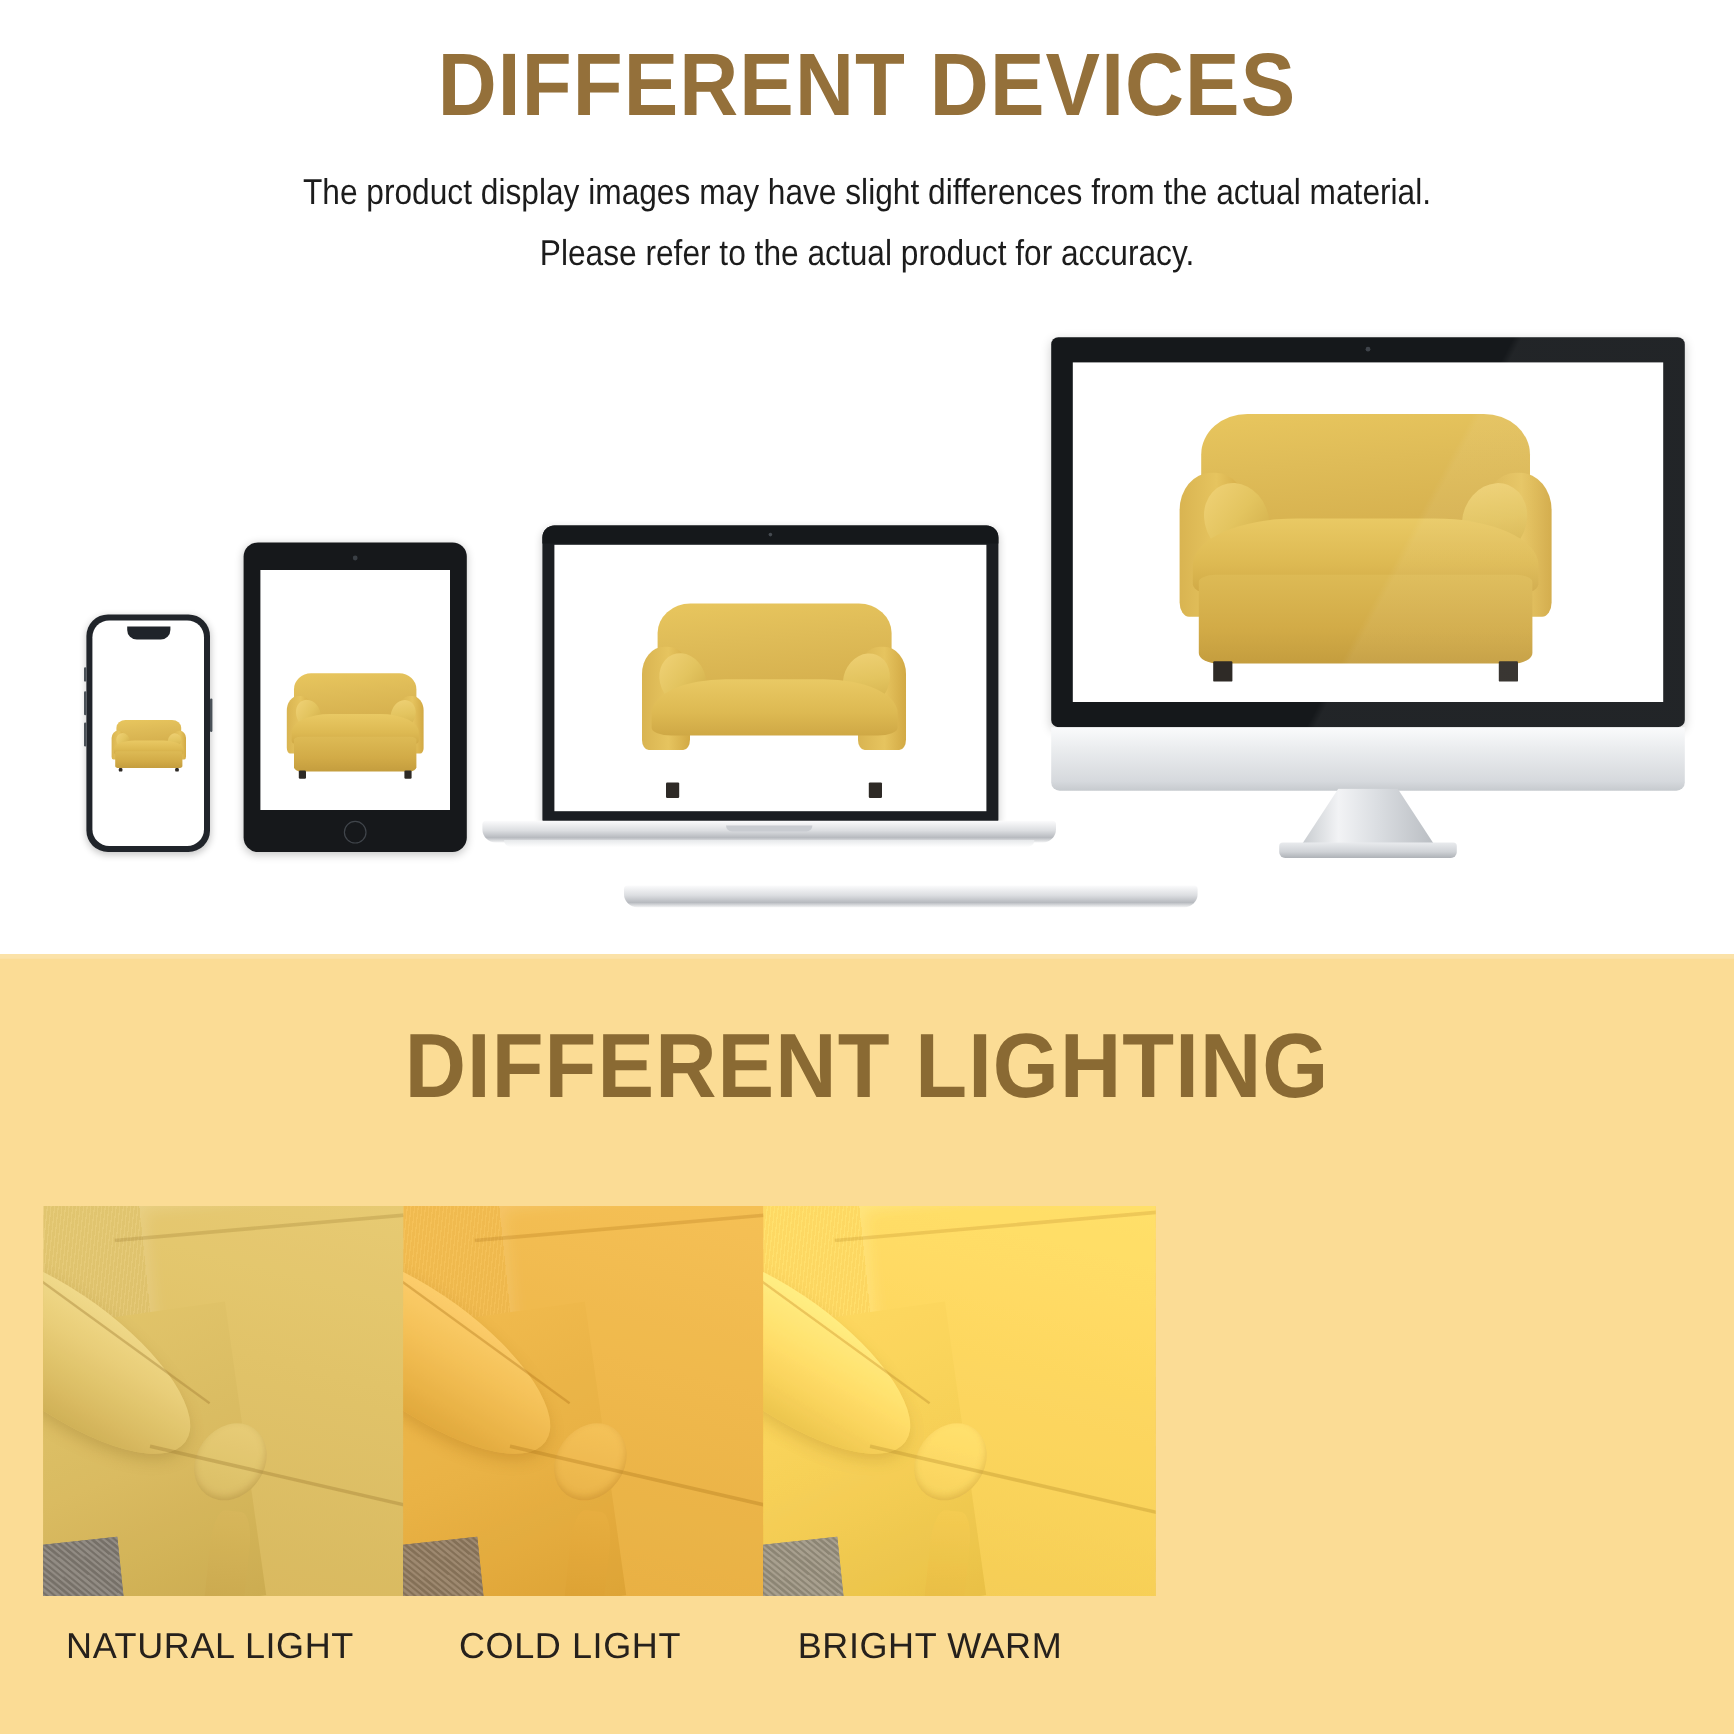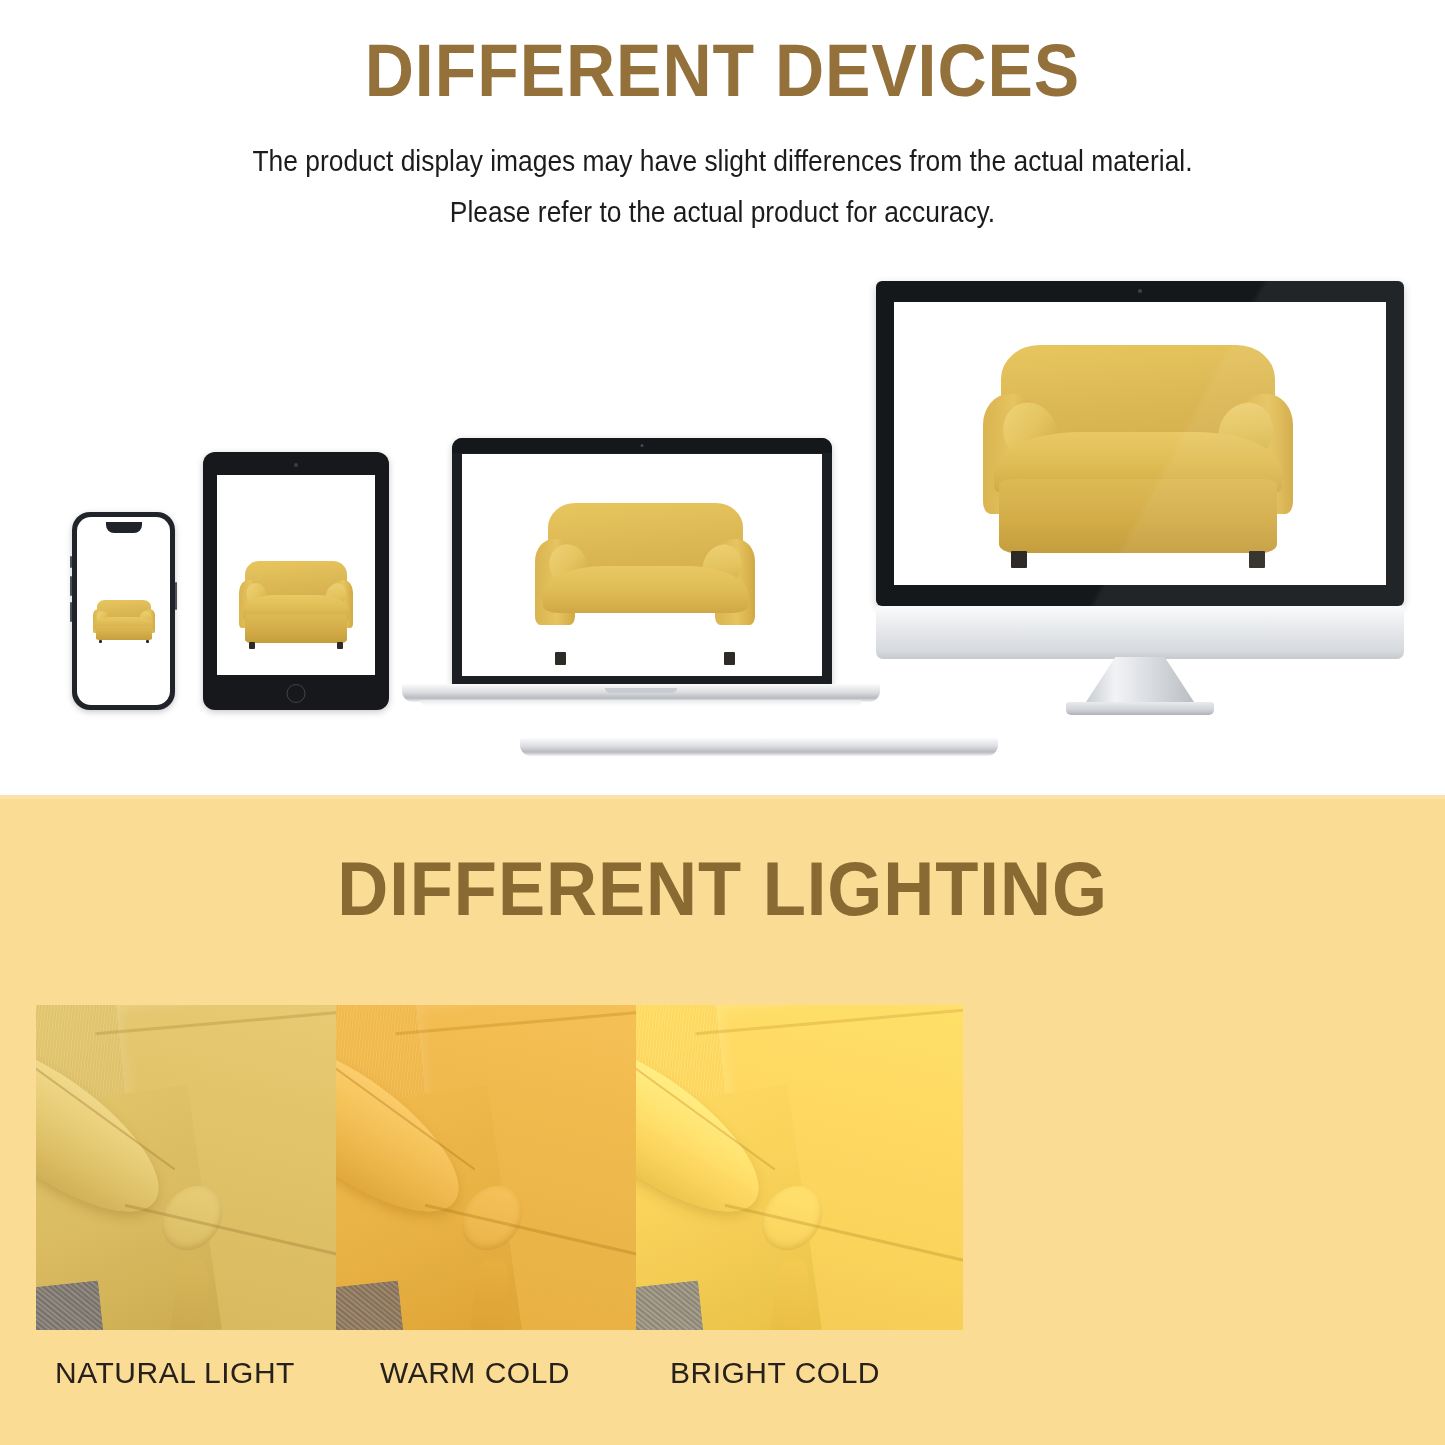--- a/index.html
+++ b/index.html
@@ -634,35 +634,35 @@
         <div class="seat-seam2"></div>
         <div class="back-panel"></div>
         <div class="bolster"></div>
         <div class="bolster-seam"></div>
         <div class="bolster-cap"></div>
         <div class="seat-seam"></div>
         <div class="leg-post"></div>
         <div class="rug"></div>
         <div class="grade"></div>
       </div>
-      <div class="swatch-label">WARM COLD</div>
+      <div class="swatch-label">COLD LIGHT</div>
     </div>
 
 
     <div class="swatch-cell">
       <div class="swatch swatch-bright">
         <div class="fabric"></div>
         <div class="seat-panel"></div>
         <div class="seat-seam2"></div>
         <div class="back-panel"></div>
         <div class="bolster"></div>
         <div class="bolster-seam"></div>
         <div class="bolster-cap"></div>
         <div class="seat-seam"></div>
         <div class="leg-post"></div>
         <div class="rug"></div>
         <div class="grade"></div>
       </div>
-      <div class="swatch-label">BRIGHT COLD</div>
+      <div class="swatch-label">BRIGHT WARM</div>
     </div>
 
   </div>
 </div>
 
 </body></html>

